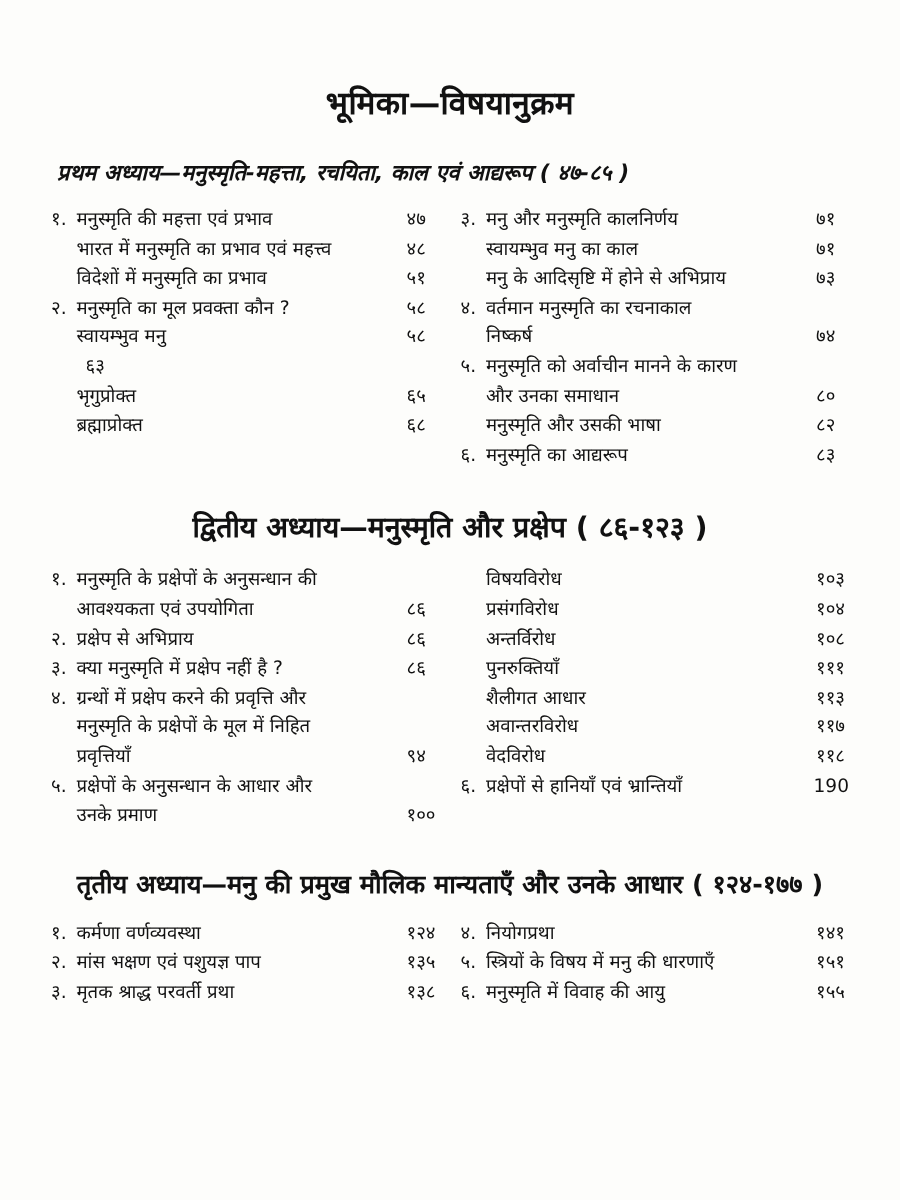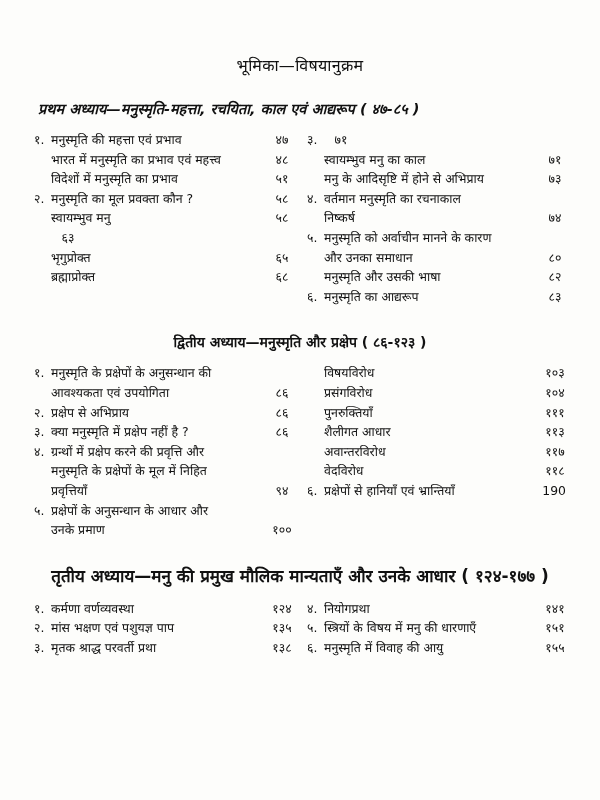--- a/index.html
+++ b/index.html
@@ -17,29 +17,29 @@
   }
   .page {
     position: relative;
     width: 600px;
     height: 800px;
     box-sizing: border-box;
     padding: 44px 34px 10px 34px;
   }
   .doc-title {
     text-align: center;
-    font-size: 16px;
-    font-weight: normal;
+    font-size: 21px;
+    font-weight: bold;
     letter-spacing: 0.3px;
     margin: 10px 0 22px 0;
     font-family: "DejaVu Sans", sans-serif;
   }
   .chapter-heading {
     text-align: center;
-    font-size: 14px;
+    font-size: 19px;
     font-weight: bold;
     margin: 0 0 12px 0;
   }
   .chapter-heading.first {
     text-align: left;
     padding-left: 4px;
     font-size: 14.5px;
     font-style: italic;
   }
   .cols {
@@ -64,21 +64,21 @@
     text-align: left;
   }
   .entry .txt {
     flex: 1 1 auto;
     overflow: hidden;
     text-overflow: clip;
   }
   .entry .pg {
     flex: 0 0 auto;
     padding-left: 6px;
-    text-align: center;
+    text-align: left;
     min-width: 22px;
   }
   .entry.cont .num {
     
   }
   .section {
     margin-bottom: 16px;
   }
   .section.sec2 {
     margin-top: 4px;
@@ -140,20 +140,21 @@
         </div>
         <div class="entry cont">
           <span class="num"></span>
           <span class="txt">ब्रह्माप्रोक्त</span>
           <span class="pg">६८</span>
         </div>
       </div>
       <div class="col">
         <div class="entry">
           <span class="num">३.</span>
+          <span class="txt">मनु और मनुस्मृति कालनिर्णय</span>
           <span class="pg">७१</span>
         </div>
         <div class="entry cont">
           <span class="num"></span>
           <span class="txt">स्वायम्भुव मनु का काल</span>
           <span class="pg">७१</span>
         </div>
         <div class="entry cont">
           <span class="num"></span>
           <span class="txt">मनु के आदिसृष्टि में होने से अभिप्राय</span>
@@ -251,20 +252,25 @@
           <span class="txt">विषयविरोध</span>
           <span class="pg">१०३</span>
         </div>
         <div class="entry cont">
           <span class="num"></span>
           <span class="txt">प्रसंगविरोध</span>
           <span class="pg">१०४</span>
         </div>
         <div class="entry cont">
           <span class="num"></span>
+          <span class="txt">अन्तर्विरोध</span>
+          <span class="pg">१०८</span>
+        </div>
+        <div class="entry cont">
+          <span class="num"></span>
           <span class="txt">पुनरुक्तियाँ</span>
           <span class="pg">१११</span>
         </div>
         <div class="entry cont">
           <span class="num"></span>
           <span class="txt">शैलीगत आधार</span>
           <span class="pg">११३</span>
         </div>
         <div class="entry cont">
           <span class="num"></span>

